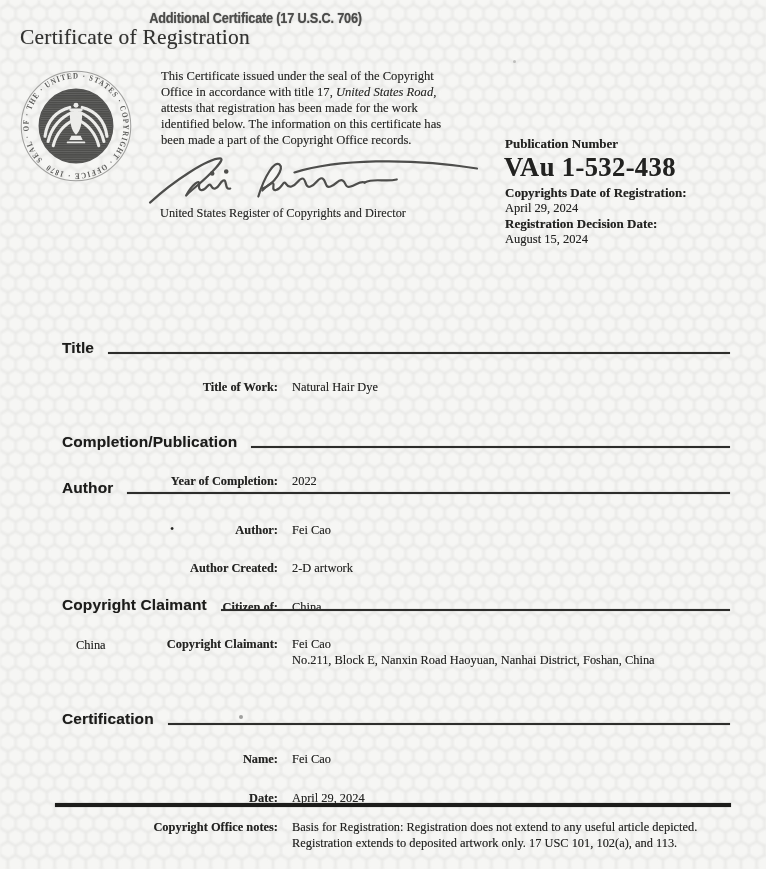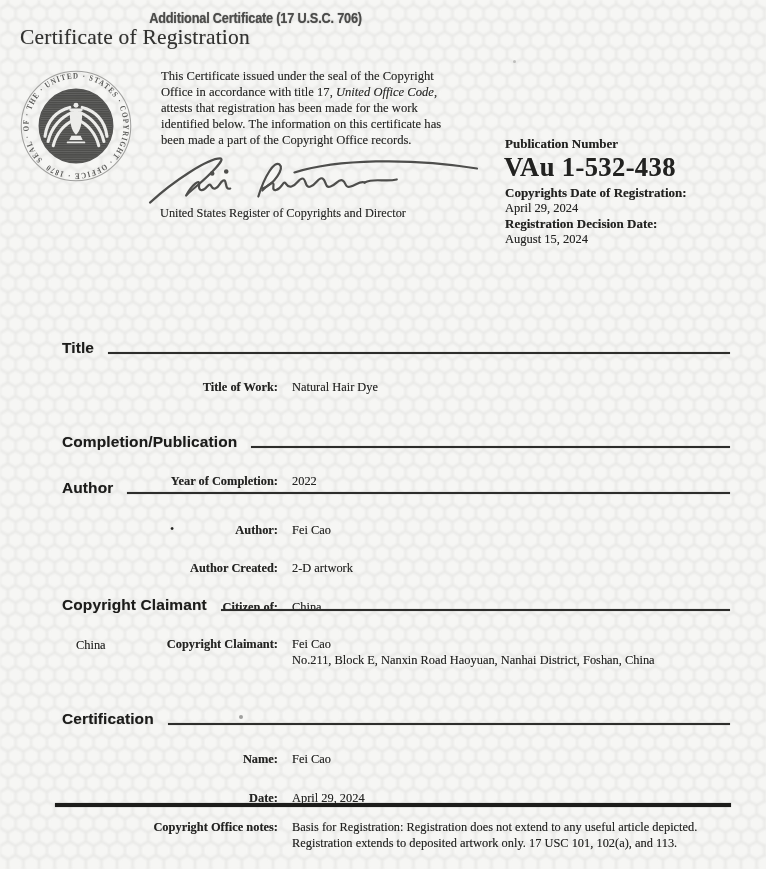--- a/index.html
+++ b/index.html
@@ -130,21 +130,21 @@
           <rect x="53.5" y="43" width="13" height="2.4" rx="1.2"></rect>
           <path d="M54,47 C54,45 66,45 66,47 C66,58 64,65.5 60,68.5 C56,65.5 54,58 54,47 Z"></path>
           <path d="M55.5,69.5 L64.5,69.5 L66.5,73.5 L53.5,73.5 Z"></path>
           <rect x="51" y="75" width="18" height="1.8" rx="0.9"></rect>
         </g>
       </g>
     </svg>
   </div>
 
   <div class="layer intro">
-    <span>This Certificate issued under the seal of the Copyright Office in accordance with title 17, </span><i>United Office Code</i><span>, attests that registration has been made for the work identified below. The information on this certificate has been made a part of the Copyright Office records.</span>
+    <span>This Certificate issued under the seal of the Copyright Office in accordance with title 17, </span><i>United States Road</i><span>, attests that registration has been made for the work identified below. The information on this certificate has been made a part of the Copyright Office records.</span>
   </div>
 
   <div class="layer sig-wrap">
     <svg viewBox="0 0 335 55" width="336" height="56" aria-label="Shira Perlmutter">
       <g stroke="#3c3c3a" stroke-width="2.2" fill="none" stroke-linecap="round" stroke-linejoin="round" opacity="0.9">
         <path d="M4,50 C28,28 62,6 74,6 C80,6 64,22 50,34 C44,39 41,42 41,42"></path>
         <path d="M40,43 C46,32 54,26 53,32 C52,38 56,40 61,34 C66,28 64,38 69,36 C74,34 73,30 77,28 C81,26 78,38 84,36"></path>
         <circle cx="66" cy="21" r="1.2" fill="#3c3c3a"></circle>
         <circle cx="80" cy="19" r="1.2" fill="#3c3c3a"></circle>
         <path d="M112,44 C118,24 128,8 133,12 C138,16 128,32 116,36"></path>

